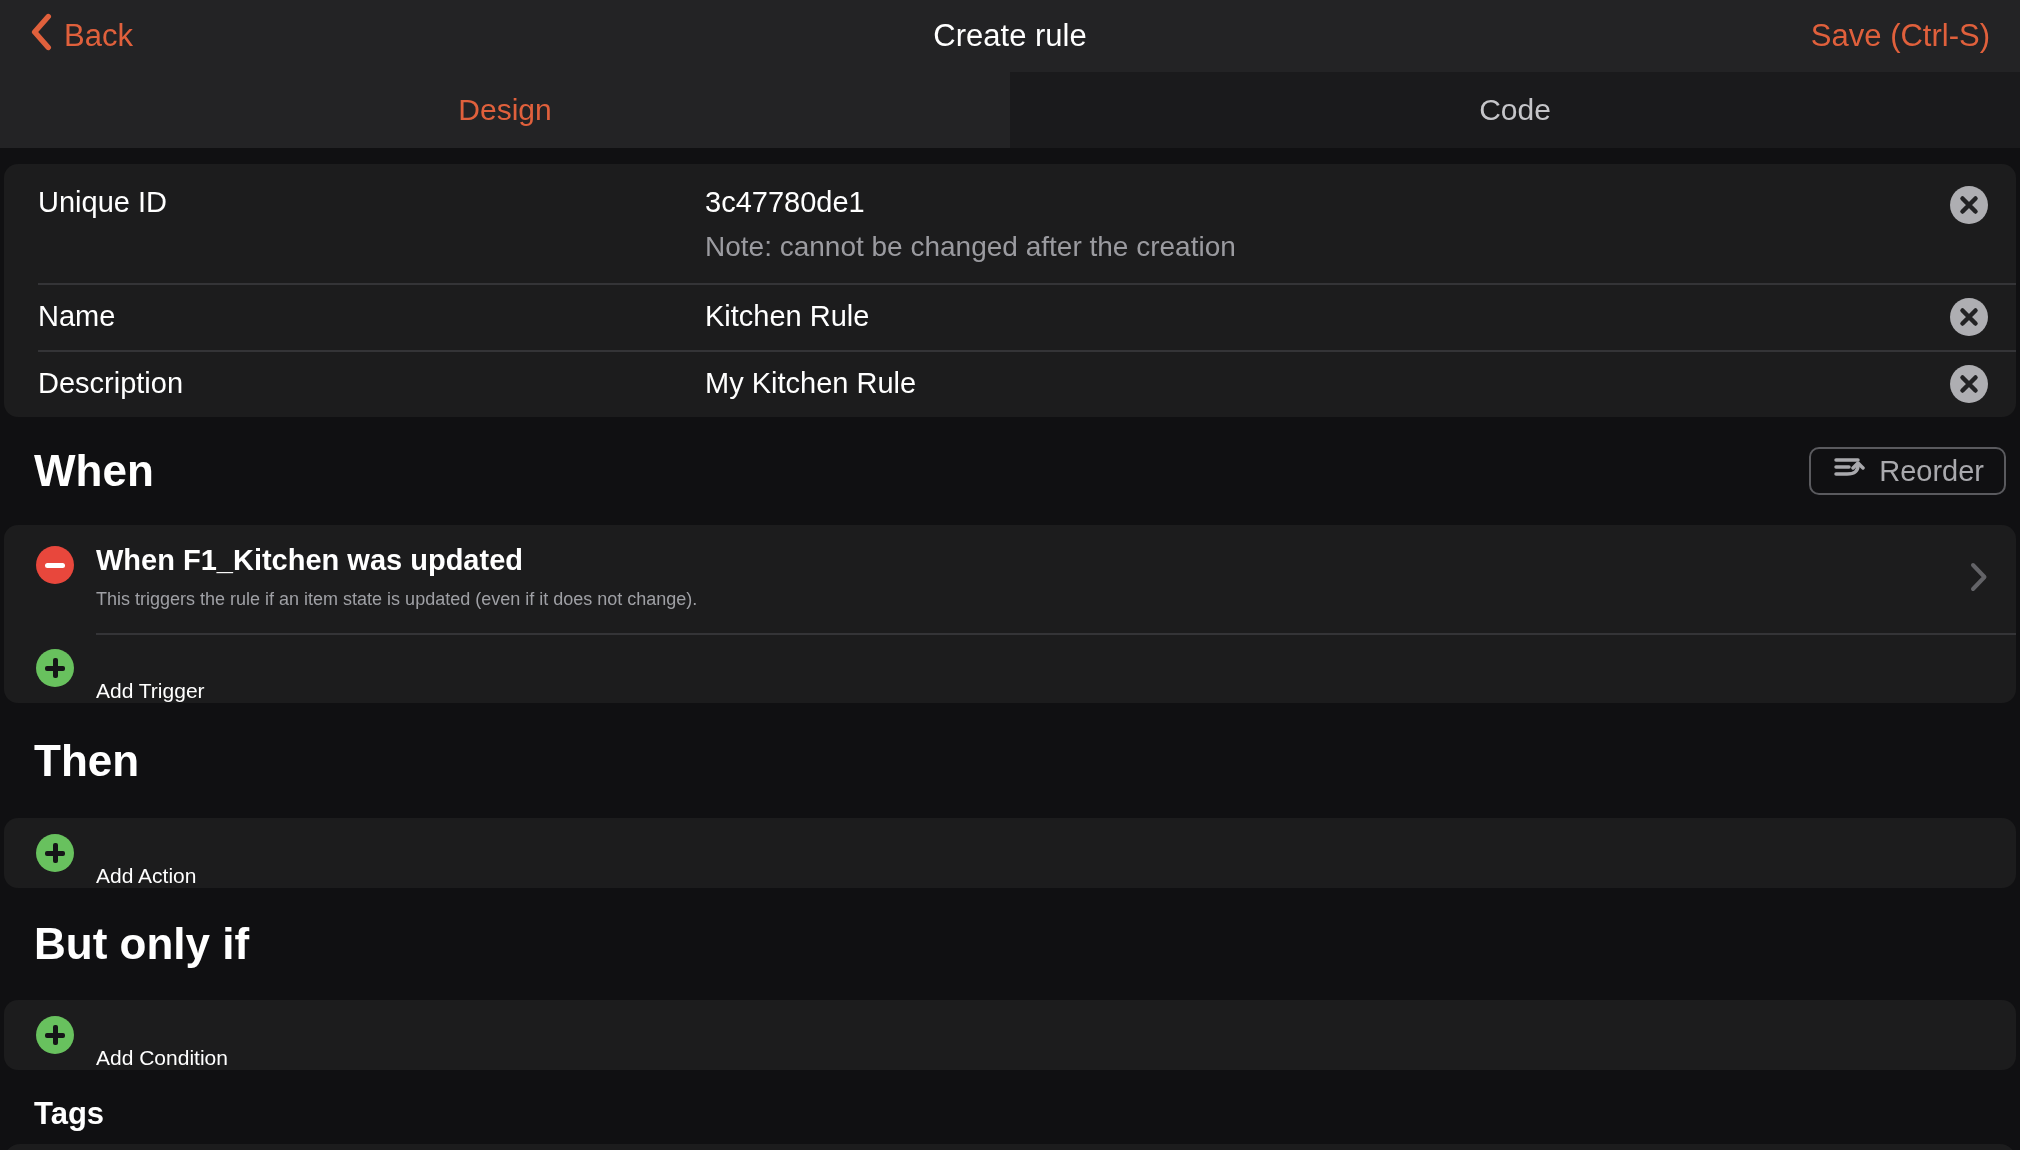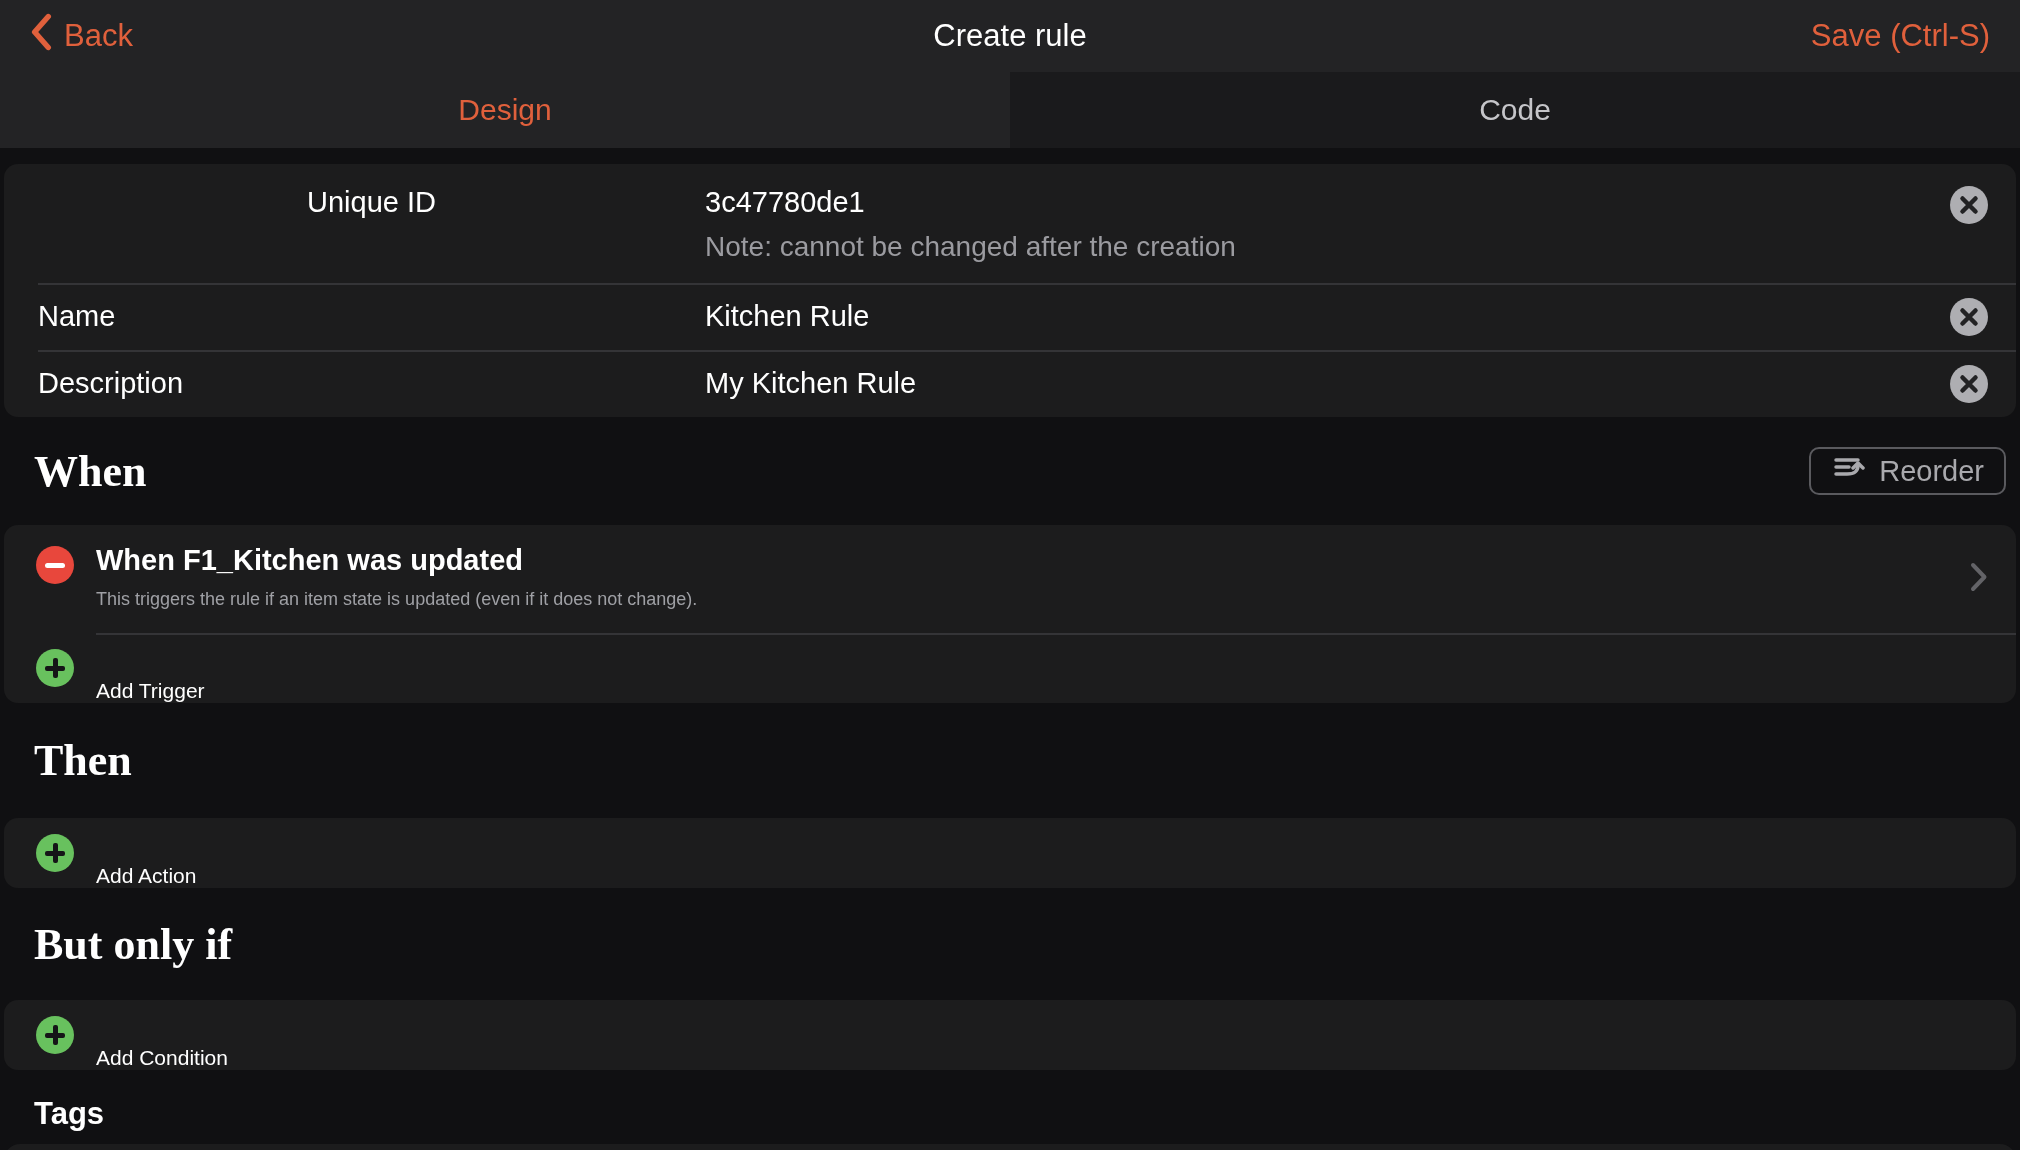--- a/index.html
+++ b/index.html
@@ -27,29 +27,29 @@
   .card { background:var(--card-bg,#1c1c1d); margin:0 4px; border-radius:14px; overflow:hidden; }
   .card.first { margin-top:16px; }
   .row { position:relative; display:flex; align-items:center; min-height:67px; }
   .row.sep::before, .add-row.sep::before {
     content:""; position:absolute; top:0; left:34px; right:0; height:2px; background:var(--divider,#343437);
   }
   .add-row.sep::before { left:92px; }
   .row .label { flex:0 0 701px; padding-left:34px; font-size:29px; color:#fff; }
   .row .value { font-size:29px; color:#fff; }
   .row-tall { min-height:117px; align-items:flex-start; padding:13px 0 16px; }
-  .row-tall .label { padding-top:9px;text-align:center; }
+  .row-tall .label { padding-top:9px; }
   .value-stack { display:flex; flex-direction:column; }
   .value-stack .value { line-height:50px; }
   .value-stack .note { font-size:28px; color:#9b9ba0; line-height:40px; }
   .clear-btn { margin-left:auto; margin-right:28px; width:38px; height:38px; border:none; background:transparent; cursor:pointer; flex:0 0 38px; padding:0; }
   .row-tall .clear-btn { margin-top:9px; }
   
   .section-head { display:flex; align-items:center; padding:0 14px 0 34px; }
-  .section-head h2 { font-size:44px; font-weight:bold; color:#fff;font-family:Liberation Serif, serif; }
+  .section-head h2 { font-size:44px; font-weight:bold; color:#fff; }
   .sh-when { height:108px; }
   .sh-then { height:115px; }
   .sh-but { height:112px; }
   .reorder-btn {
     margin-left:auto; display:flex; align-items:center; gap:14px;
     border:2px solid #5a5a5e; border-radius:10px; background:transparent;
     color:#a9a9ad; font-size:29px; padding:0 20px; height:48px; cursor:pointer;justify-content:center;
   }
   
   .trigger-row { position:relative; padding:14px 70px 16px 92px; min-height:90px; cursor:pointer; }

